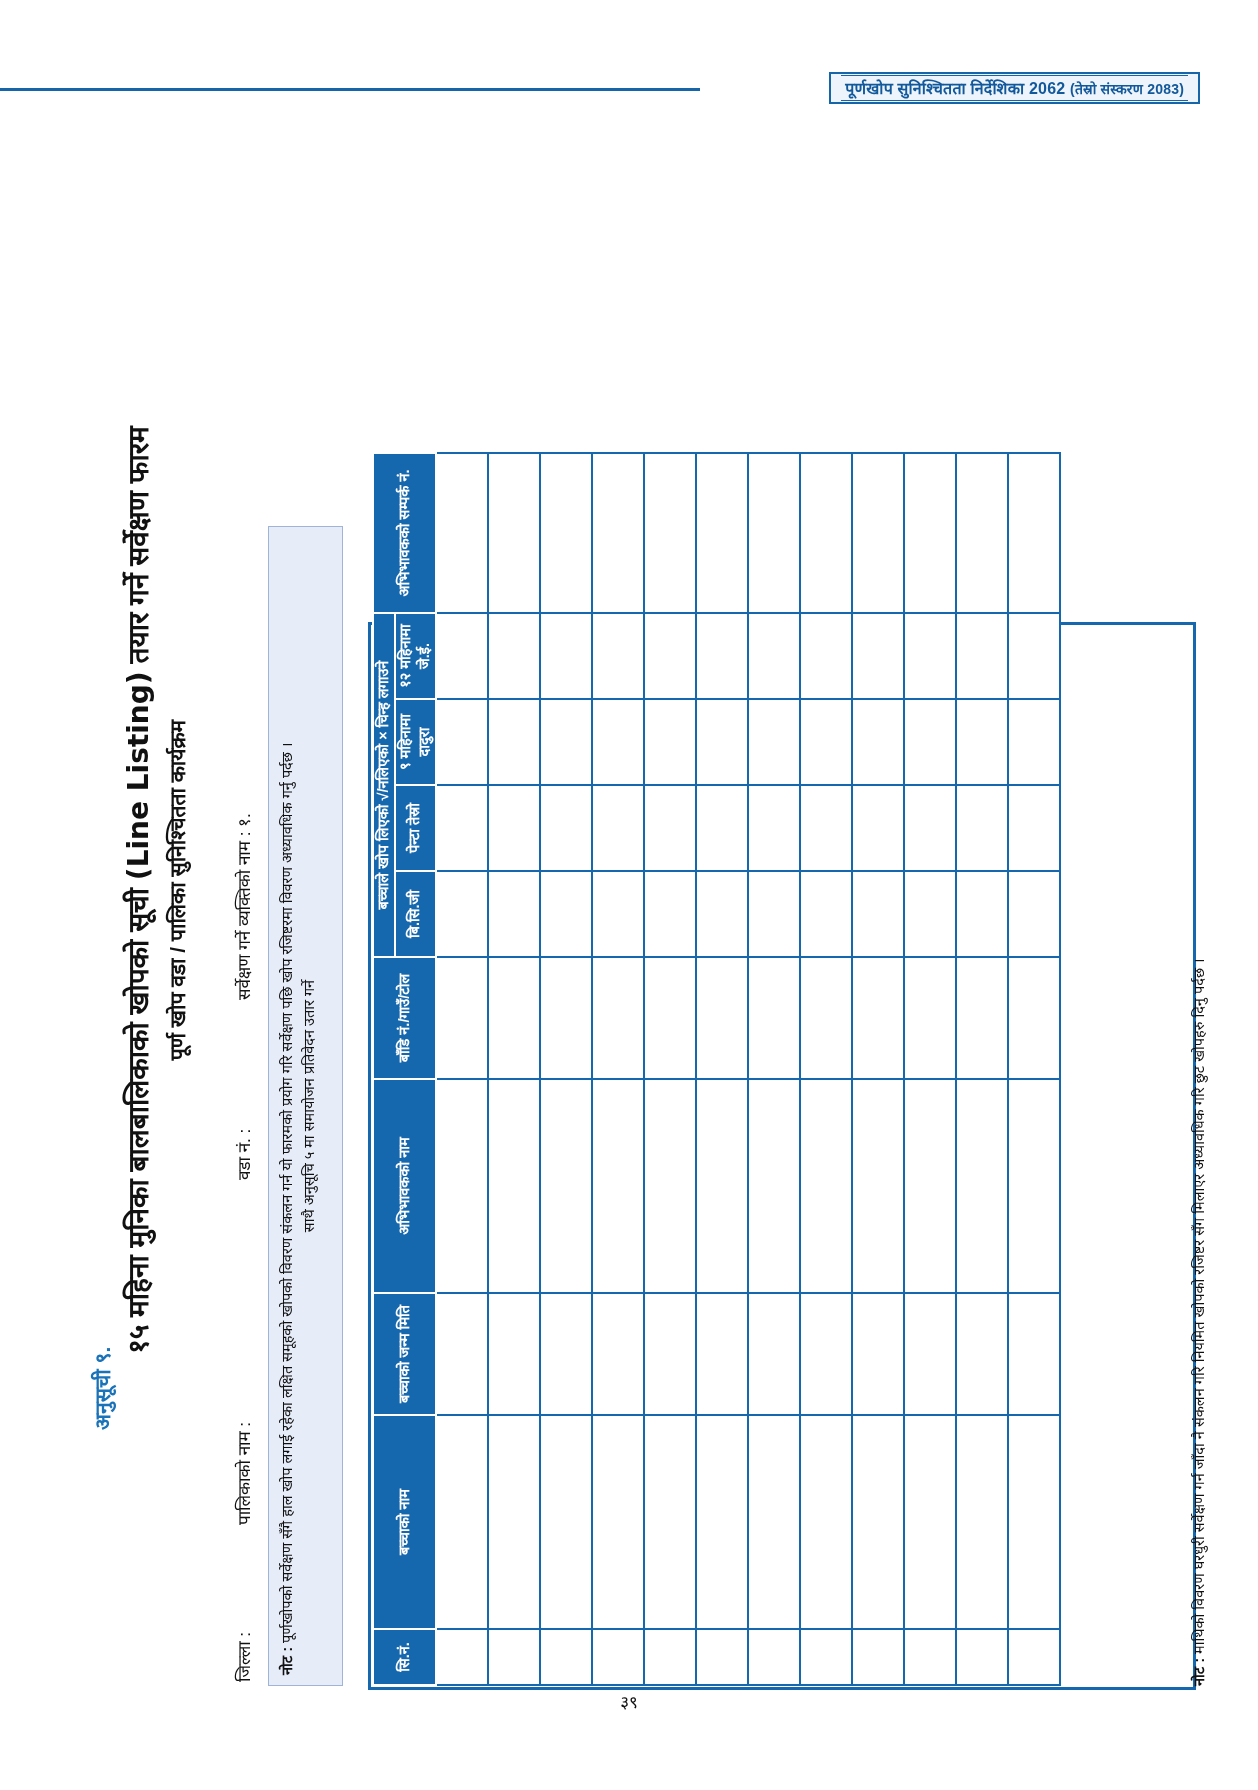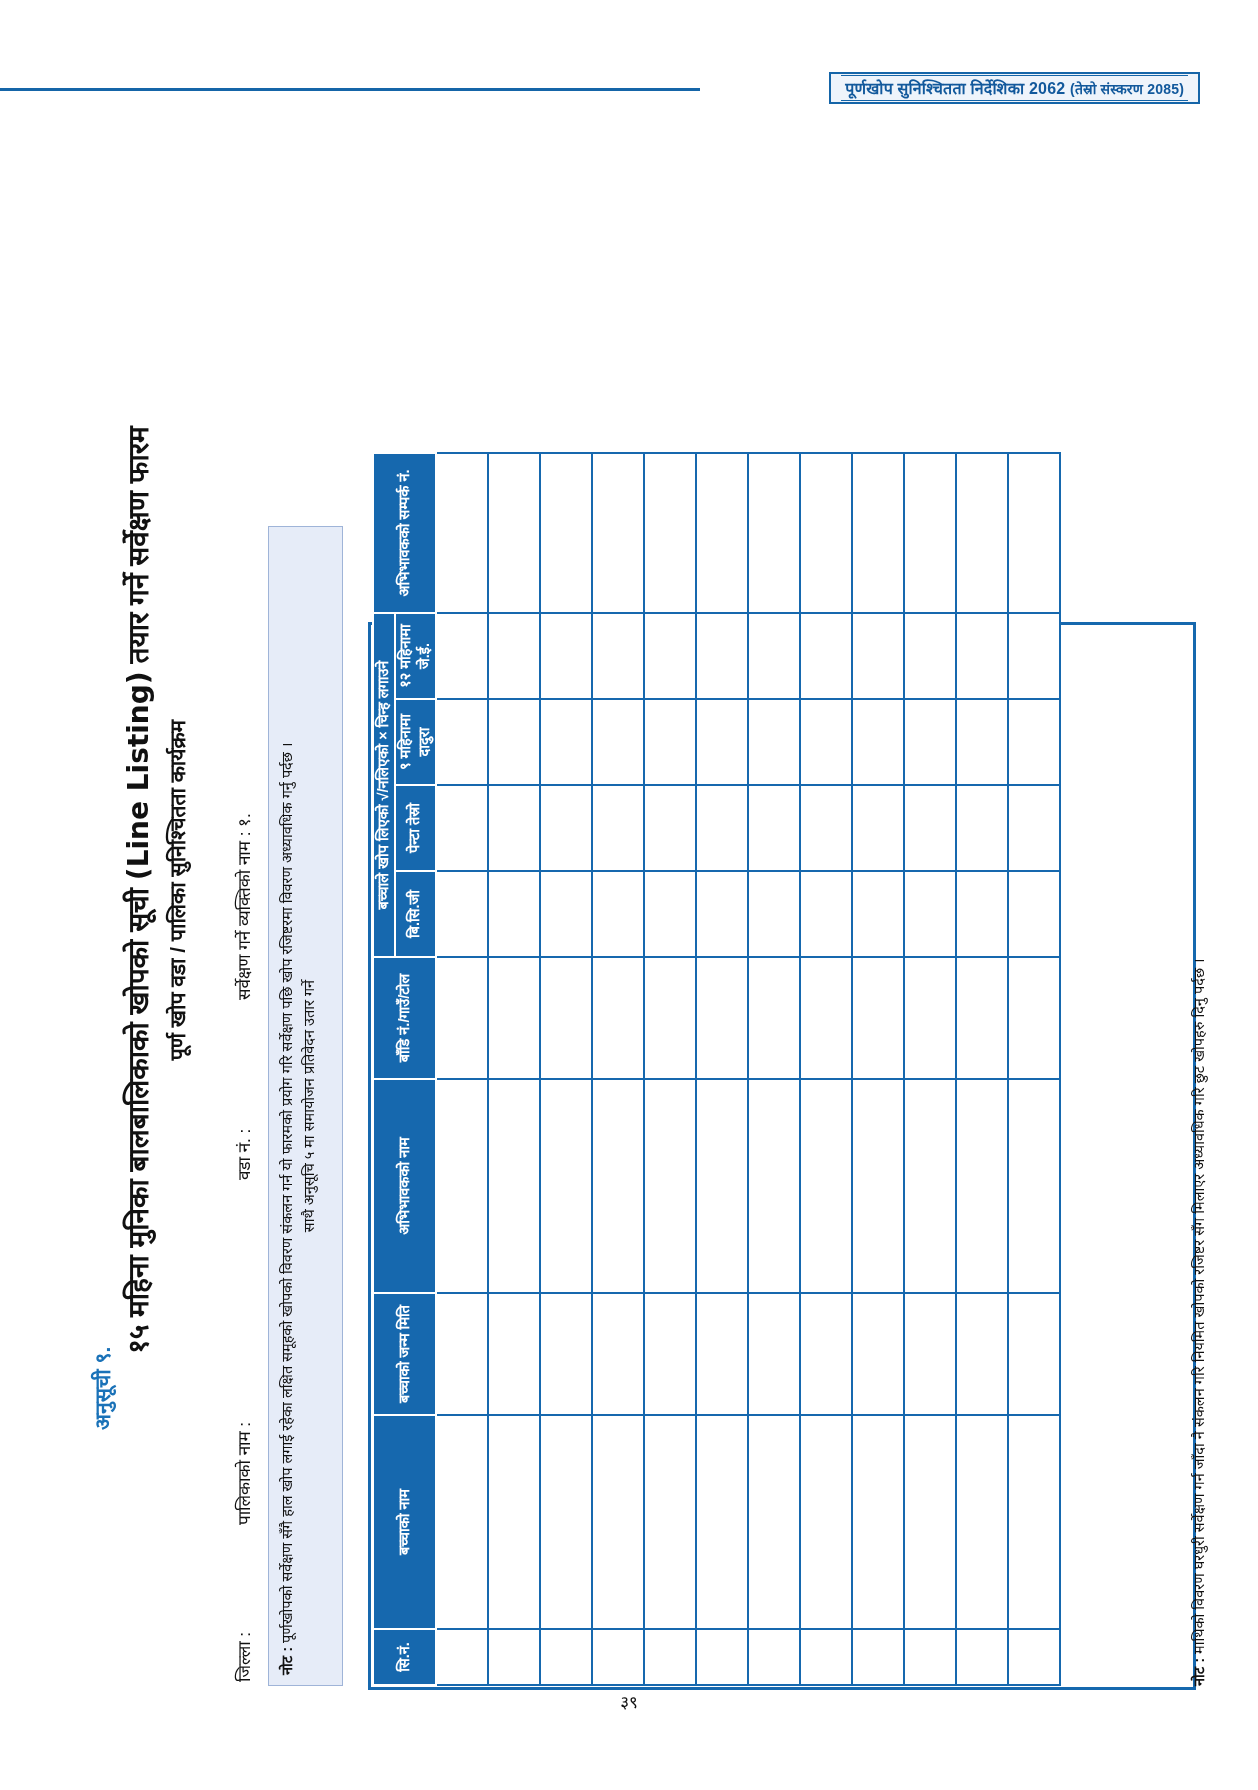--- a/index.html
+++ b/index.html
@@ -127,21 +127,21 @@
 </style>
 </head>
 <body>
 
 <div id="running-header">
   <div id="header-rule"></div>
   <div id="header-box">
     <div class="inner">
       <span id="header-title">
         <span>पूर्णखोप सुनिश्चितता निर्देशिका 2062</span>
-        <span class="sub">(तेस्रो संस्करण 2085)</span>
+        <span class="sub">(तेस्रो संस्करण 2083)</span>
       </span>
     </div>
   </div>
 </div>
 
 <div id="rot-wrap">
  <div id="rot">
   <div id="sheet">
 
     <div id="annex-no" class="ann">अनुसूची ९.</div>

